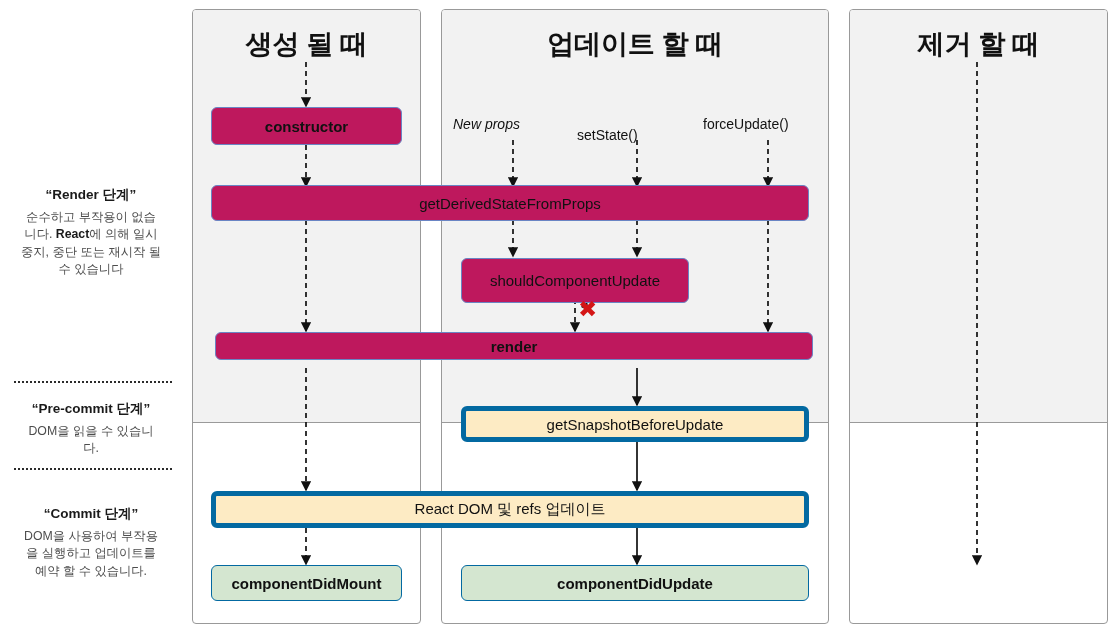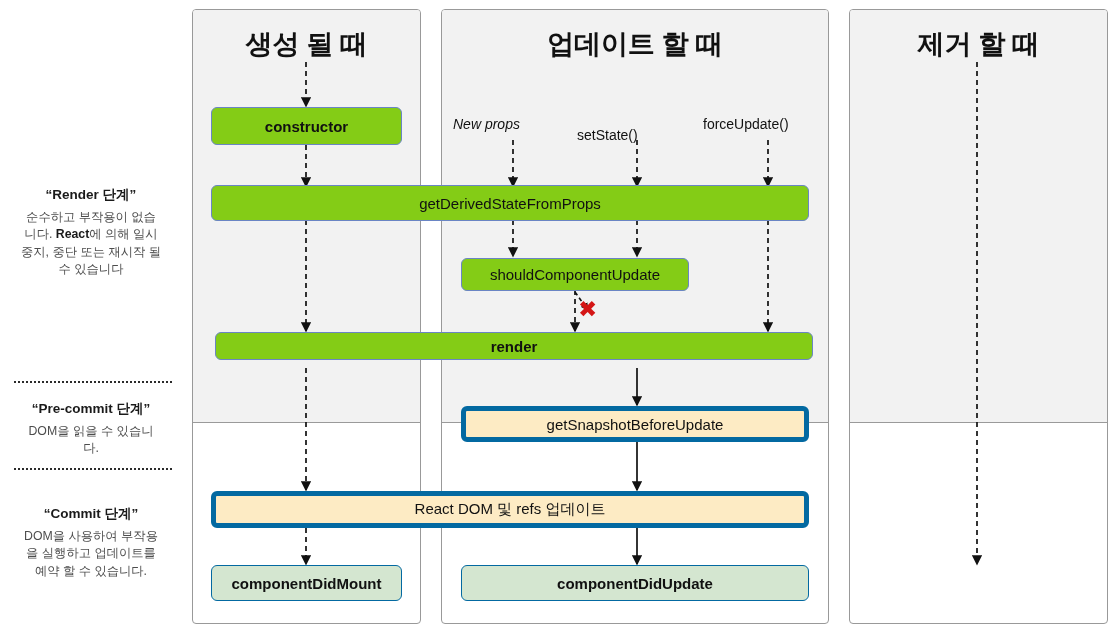--- a/index.html
+++ b/index.html
@@ -82,21 +82,21 @@
     position: absolute;
     box-sizing: border-box;
     border-radius: 6px;
     display: flex;
     align-items: center;
     justify-content: center;
     font-size: 15px;
     text-align: center;
     z-index: 6;
   }
-  .node.blue   { background: #84cc16; border: 1px solid #6a85c4; color: #111111; }
+  .node.blue   { background: #be185d; border: 1px solid #6a85c4; color: #111111; }
   .node.yellow { background: #fdebc4; border: 5px solid #0369a1; color: #111111; }
   .node.green  { background: #d4e6d0; border: 1px solid #0369a1; color: #111111; }
   .node.bold   { font-weight: bold; }
   .node.italic { }
 
   
   .trigger {
     position: absolute;
     font-size: 14px;
     color: #111111;
@@ -215,21 +215,21 @@
   </svg>
 
   <div class="trigger italic" style="left:453px; top:116px; width:120px;">New props</div>
   <div class="trigger" style="left:577px; top:127px; width:120px;">setState()</div>
   <div class="trigger" style="left:703px; top:116px; width:130px;">forceUpdate()</div>
 
   <div class="node blue bold" style="left:211px; top:107px; width:191px; height:38px;">constructor</div>
 
   <div class="node blue" style="left:211px; top:185px; width:598px; height:36px;">getDerivedStateFromProps</div>
 
-  <div class="node blue" style="left:461px; top:258px; width:228px; height:33px;">shouldComponentUpdate</div>
+  <div class="node blue" style="left:461px; top:258px; width:228px; height:45px;">shouldComponentUpdate</div>
 
   <div class="node blue bold" style="left:215px; top:332px; width:598px; height:28px;">render</div>
 
   <div class="node yellow" style="left:461px; top:406px; width:348px; height:36px;">getSnapshotBeforeUpdate</div>
 
   <div class="node yellow italic" style="left:211px; top:491px; width:598px; height:37px;">React DOM 및 refs 업데이트</div>
 
   <div class="node green bold" style="left:211px; top:565px; width:191px; height:36px;">componentDidMount</div>
 
   <div class="node green bold" style="left:461px; top:565px; width:348px; height:36px;">componentDidUpdate</div>

